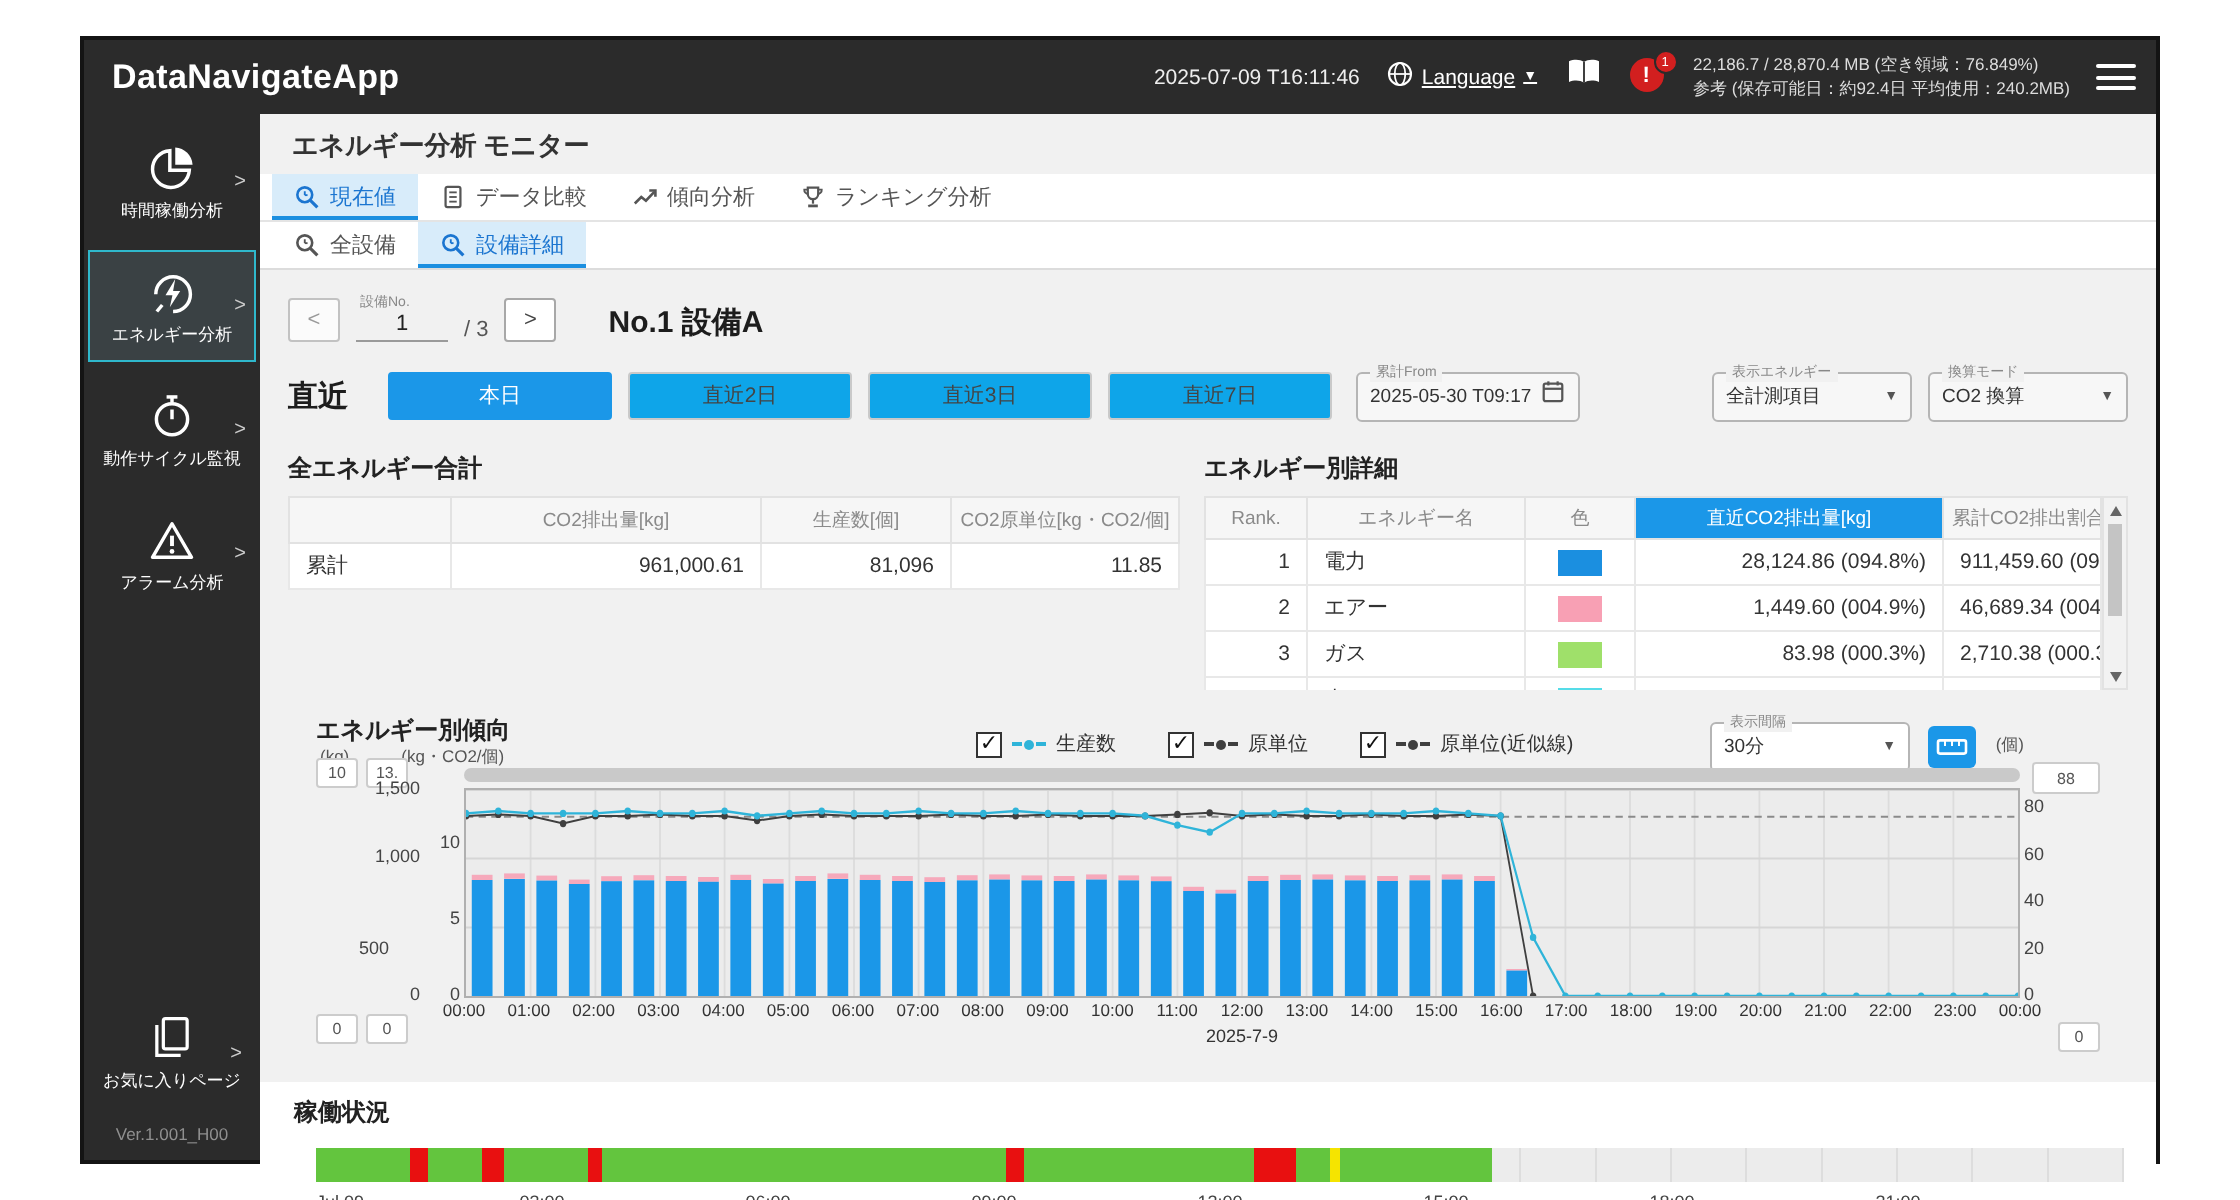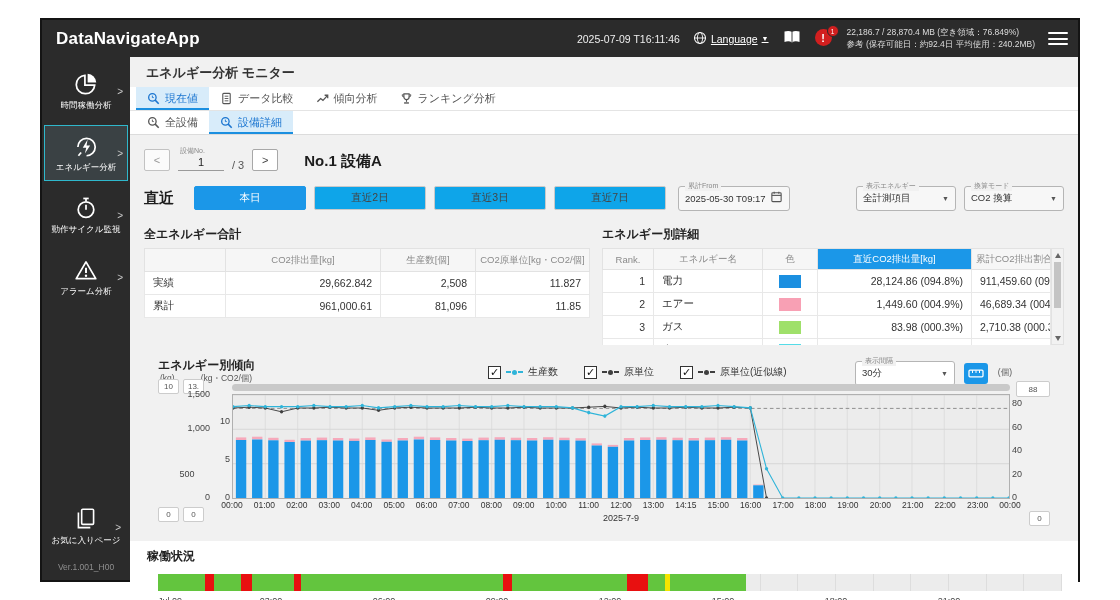--- a/index.html
+++ b/index.html
@@ -333,26 +333,20 @@
             <table class="gtable">
               <thead>
                     <tr>
                 <th style="width:78px;"></th>
                 <th style="width:152px;">CO2排出量[kg]</th>
                 <th style="width:92px;">生産数[個]</th>
                 <th>CO2原単位[kg・CO2/個]</th>
               </tr>
                   </thead>
               <tbody id="totalRows">
-                    <tr>
-    <td class="lab">実績</td>
-    <td class="num">29,662.842</td>
-    <td class="num">2,508</td>
-    <td class="num">11.827</td>
-  </tr>
                     <tr>
     <td class="lab">累計</td>
     <td class="num">961,000.61</td>
     <td class="num">81,096</td>
     <td class="num">11.85</td>
   </tr>
                   </tbody>
             </table>
           </div>
           <div class="detail-wrap">
@@ -681,21 +675,21 @@
                 <span style="left:16.67%;">04:00</span>
                 <span style="left:20.83%;">05:00</span>
                 <span style="left:25.00%;">06:00</span>
                 <span style="left:29.17%;">07:00</span>
                 <span style="left:33.33%;">08:00</span>
                 <span style="left:37.50%;">09:00</span>
                 <span style="left:41.67%;">10:00</span>
                 <span style="left:45.83%;">11:00</span>
                 <span style="left:50.00%;">12:00</span>
                 <span style="left:54.17%;">13:00</span>
-                <span style="left:58.33%;">14:15</span>
+                <span style="left:58.33%;">14:00</span>
                 <span style="left:62.50%;">15:00</span>
                 <span style="left:66.67%;">16:00</span>
                 <span style="left:70.83%;">17:00</span>
                 <span style="left:75.00%;">18:00</span>
                 <span style="left:79.17%;">19:00</span>
                 <span style="left:83.33%;">20:00</span>
                 <span style="left:87.50%;">21:00</span>
                 <span style="left:91.67%;">22:00</span>
                 <span style="left:95.83%;">23:00</span>
                 <span style="left:100.00%;">00:00</span>

